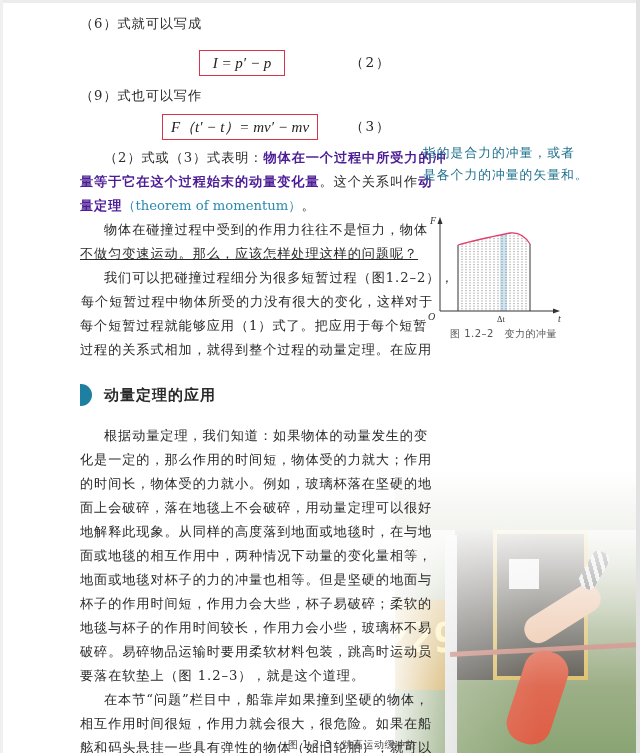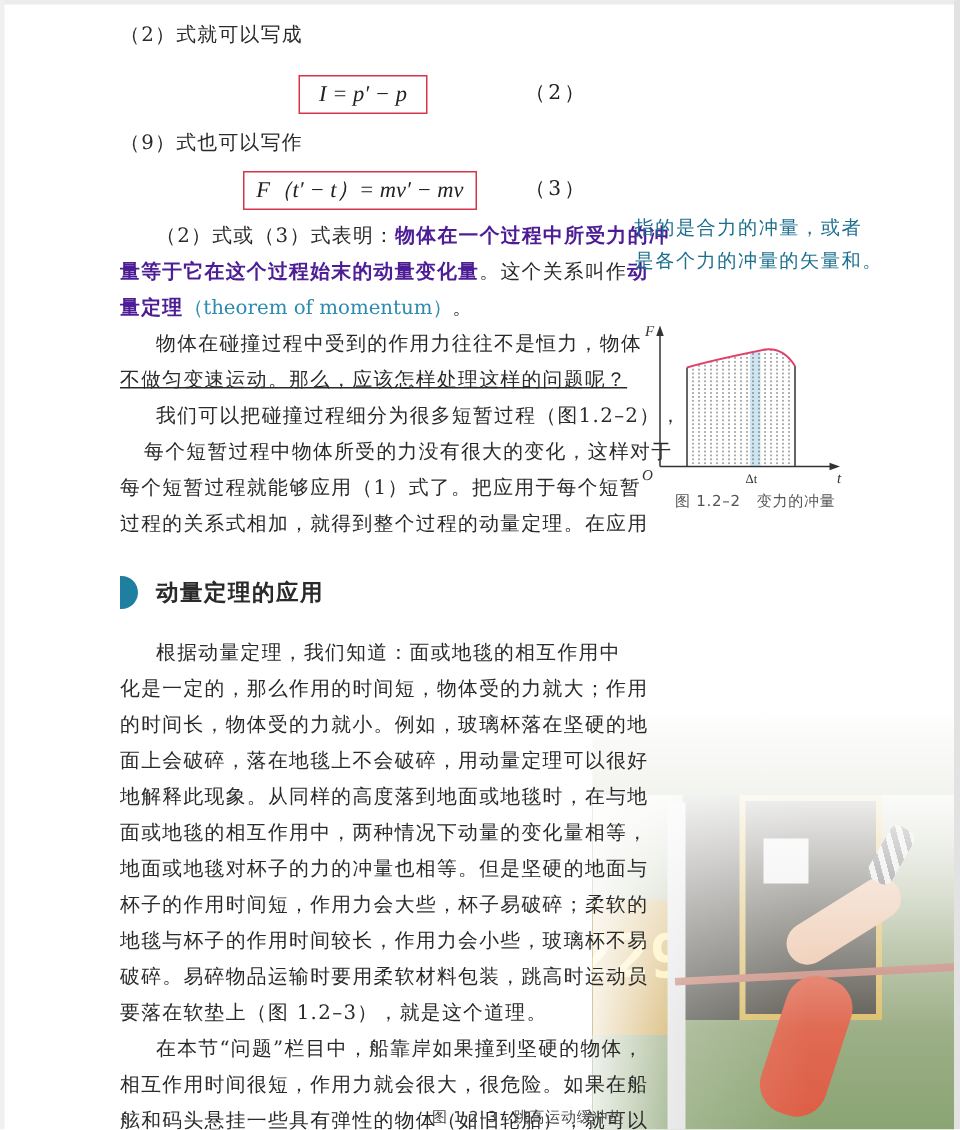--- a/index.html
+++ b/index.html
@@ -82,21 +82,21 @@
   </div>
   <div class="post"></div>
   <div class="athlete-legs"></div>
   <div class="shoe"></div>
   <div class="bar"></div>
   <div class="athlete-body"></div>
   <div class="fade"></div>
 </div>
 <div class="page-border-right"></div>
 
-<div class="line" style="left:80px; top:12px;">（2）式就可以写成</div>
+<div class="line" style="left:80px; top:12px;">（6）式就可以写成</div>
 
 <div class="formula-box" style="left:199px; top:50px; width:84px;">
   <span>I = p′ − p</span>
 </div>
 <div class="eq-num" style="left:350px; top:50px;">（2）</div>
 
 <div class="line" style="left:80px; top:84px;">（9）式也可以写作</div>
 
 <div class="formula-box" style="left:162px; top:114px; width:154px;">
   <span>F（t′ − t）= mv′ − mv</span>
@@ -110,21 +110,21 @@
   <span class="blue">量等于它在这个过程始末的动量变化量</span><span>。这个关系叫作</span><span class="blue">动</span>
 </div>
 <div class="line" style="left:80px; top:194px;">
   <span class="blue">量定理</span><span class="blue-light" style="letter-spacing:0;">（theorem of momentum）</span><span>。</span>
 </div>
 
 <div class="line" style="left:104px; top:218px;">物体在碰撞过程中受到的作用力往往不是恒力，物体</div>
 <div class="line" style="left:80px; top:242px;text-decoration:underline;">不做匀变速运动。那么，应该怎样处理这样的问题呢？</div>
 
 <div class="line" style="left:104px; top:266px;">我们可以把碰撞过程细分为很多短暂过程（图1.2–2），</div>
-<div class="line" style="left:96px; top:290px;text-align:right;">每个短暂过程中物体所受的力没有很大的变化，这样对于</div>
+<div class="line" style="left:81px; top:290px;text-align:right;">每个短暂过程中物体所受的力没有很大的变化，这样对于</div>
 <div class="line" style="left:80px; top:314px;">每个短暂过程就能够应用（1）式了。把应用于每个短暂</div>
 <div class="line" style="left:80px; top:338px;">过程的关系式相加，就得到整个过程的动量定理。在应用</div>
 
 <div class="note">
   <div>指的是合力的冲量，或者</div>
   <div>是各个力的冲量的矢量和。</div>
 </div>
 
 <svg class="figure" viewBox="420 205 160 140" width="160" height="140">
   <defs>
@@ -169,21 +169,21 @@
   <text x="428" y="320" font-size="10" font-style="italic" font-family="Liberation Serif, serif" fill="#333">O</text>
   <text x="497" y="322" font-size="8.5" font-family="Liberation Serif, serif" fill="#333">Δt</text>
 </svg>
 <div class="fig-caption">图 1.2–2　变力的冲量</div>
 
 <div class="section-head">
   <div class="section-marker"></div>
   <div class="section-title">动量定理的应用</div>
 </div>
 
-<div class="line" style="left:104px; top:424px;">根据动量定理，我们知道：面或地毯的相互作用中</div>
+<div class="line" style="left:104px; top:424px;">根据动量定理，我们知道：如果物体的动量发生的变</div>
 <div class="line" style="left:80px; top:448px;">化是一定的，那么作用的时间短，物体受的力就大；作用</div>
 <div class="line" style="left:80px; top:472px;">的时间长，物体受的力就小。例如，玻璃杯落在坚硬的地</div>
 <div class="line" style="left:80px; top:496px;">面上会破碎，落在地毯上不会破碎，用动量定理可以很好</div>
 <div class="line" style="left:80px; top:520px;">地解释此现象。从同样的高度落到地面或地毯时，在与地</div>
 <div class="line" style="left:80px; top:544px;">面或地毯的相互作用中，两种情况下动量的变化量相等，</div>
 <div class="line" style="left:80px; top:568px;">地面或地毯对杯子的力的冲量也相等。但是坚硬的地面与</div>
 <div class="line" style="left:80px; top:592px;">杯子的作用时间短，作用力会大些，杯子易破碎；柔软的</div>
 <div class="line" style="left:80px; top:616px;">地毯与杯子的作用时间较长，作用力会小些，玻璃杯不易</div>
 <div class="line" style="left:80px; top:640px;">破碎。易碎物品运输时要用柔软材料包装，跳高时运动员</div>
 <div class="line" style="left:80px; top:664px;">要落在软垫上（图 1.2–3），就是这个道理。</div>

